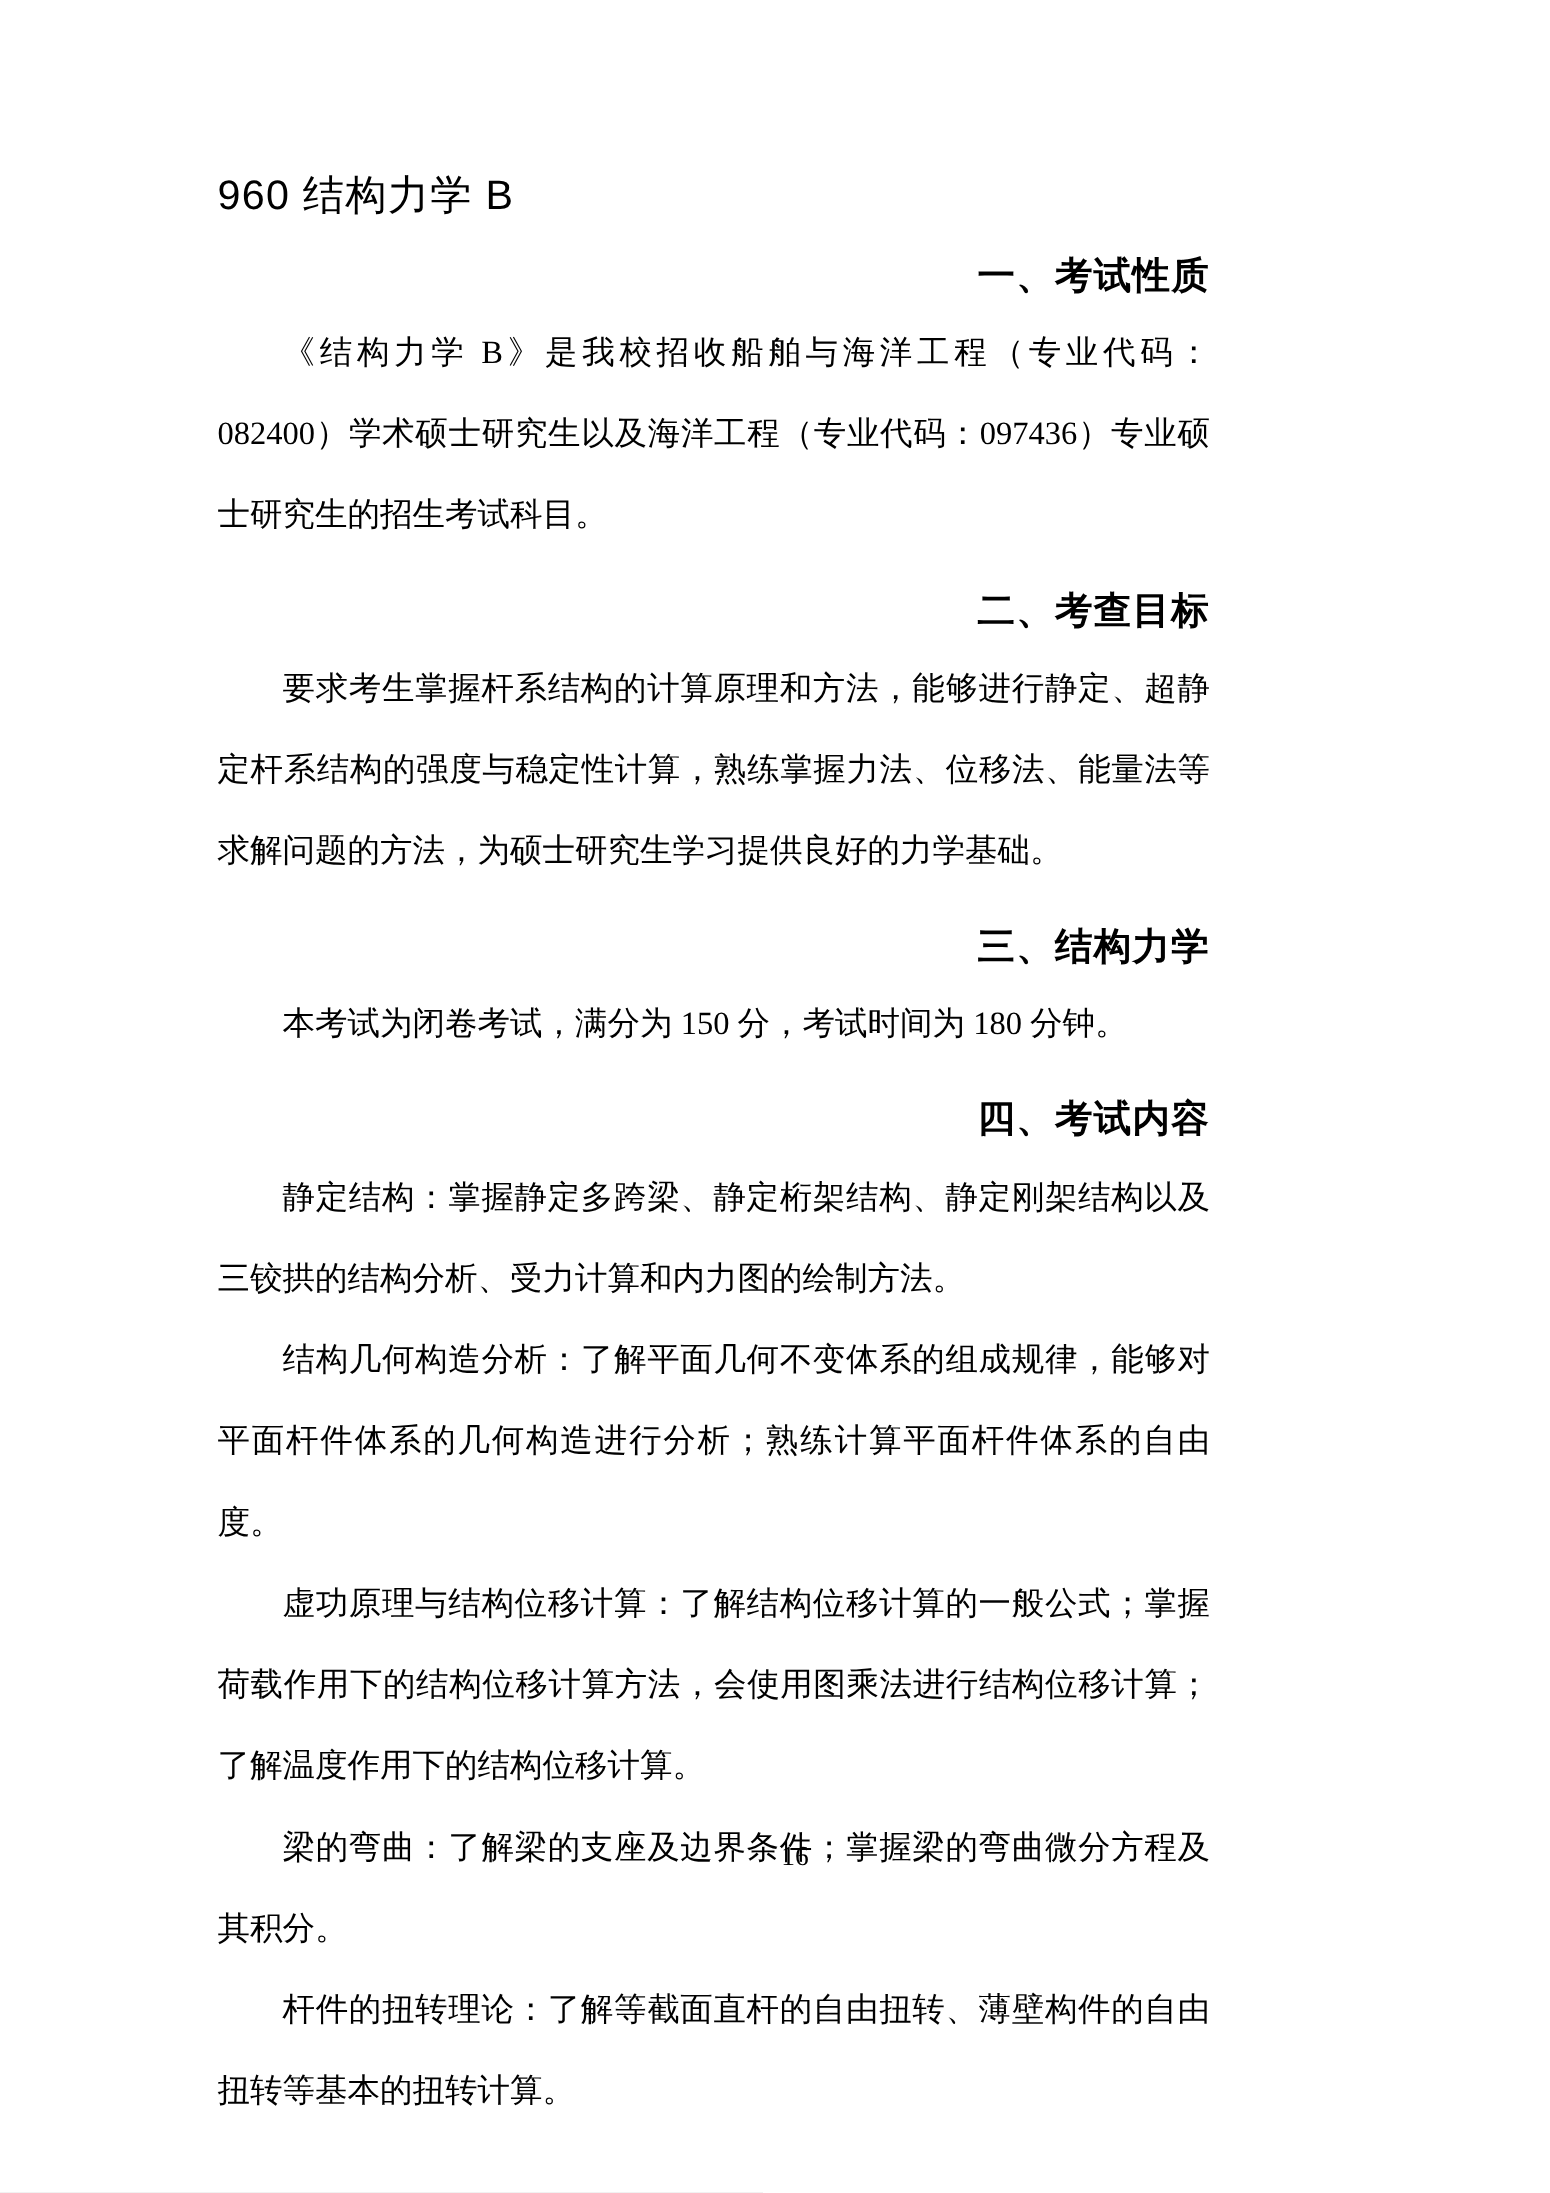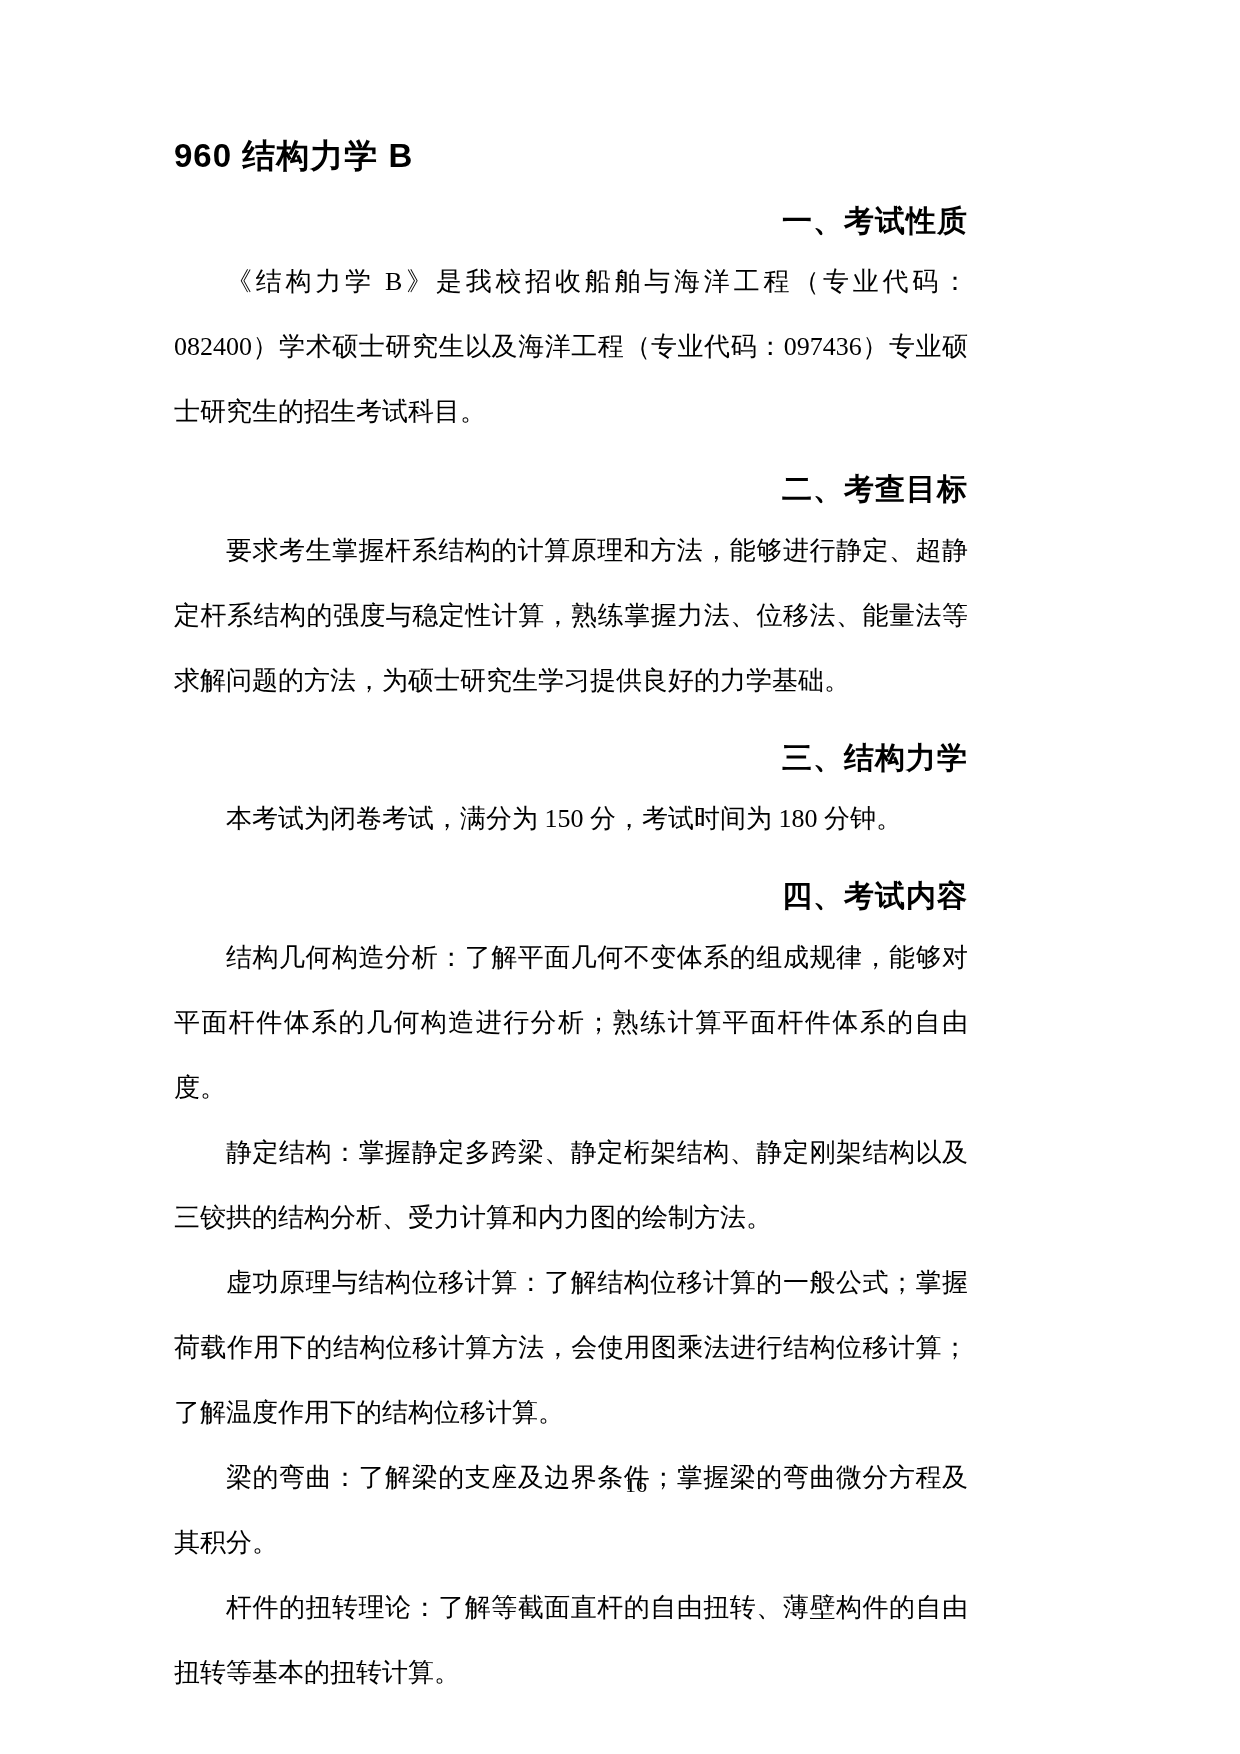--- a/index.html
+++ b/index.html
@@ -18,21 +18,21 @@
     overflow: hidden;
   }
   .content {
     position: absolute;
     left: 174px;
     top: 136px;
     width: 794px;
   }
   .doc-title {
     font-family: "Liberation Sans", sans-serif;
-    font-weight: bold;
+    font-weight: normal;
     font-size: 33px;
     line-height: 1.2;
     margin: 0 0 16px 0;
     letter-spacing: 1px;
   }
   .section-heading {
     font-family: "Liberation Sans", sans-serif;
     font-weight: bold;
     font-size: 30px;
     line-height: 1.25;
@@ -80,22 +80,22 @@
   <section>
     <h2 class="section-heading">三、结构力学</h2>
     <div>
             <p class="para">本考试为闭卷考试，满分为 150 分，考试时间为 180 分钟。</p>
           </div>
   </section>
 
   <section>
     <h2 class="section-heading">四、考试内容</h2>
     <div>
+            <p class="para">静定结构：掌握静定多跨梁、静定桁架结构、静定刚架结构以及三铰拱的结构分析、受力计算和内力图的绘制方法。</p>
             <p class="para">结构几何构造分析：了解平面几何不变体系的组成规律，能够对平面杆件体系的几何构造进行分析；熟练计算平面杆件体系的自由度。</p>
-            <p class="para">静定结构：掌握静定多跨梁、静定桁架结构、静定刚架结构以及三铰拱的结构分析、受力计算和内力图的绘制方法。</p>
             <p class="para">虚功原理与结构位移计算：了解结构位移计算的一般公式；掌握荷载作用下的结构位移计算方法，会使用图乘法进行结构位移计算；了解温度作用下的结构位移计算。</p>
             <p class="para">梁的弯曲：了解梁的支座及边界条件；掌握梁的弯曲微分方程及其积分。</p>
             <p class="para">杆件的扭转理论：了解等截面直杆的自由扭转、薄壁构件的自由扭转等基本的扭转计算。</p>
           </div>
   </section>
 
 </div>
   </div>
   <div class="page-number">16</div>
 </div>

